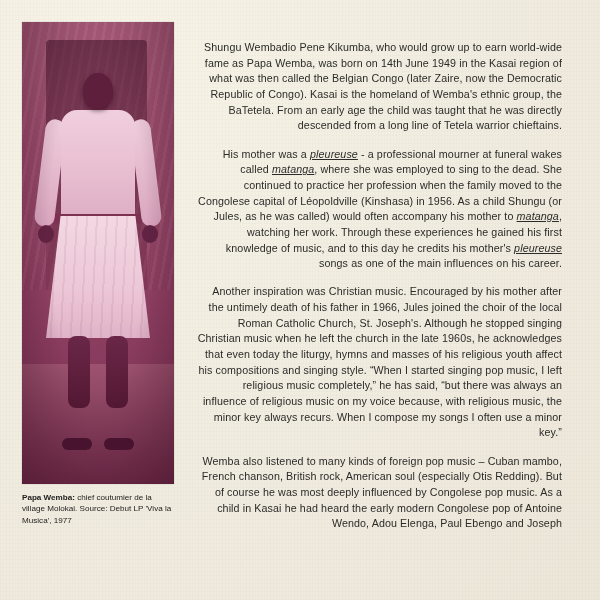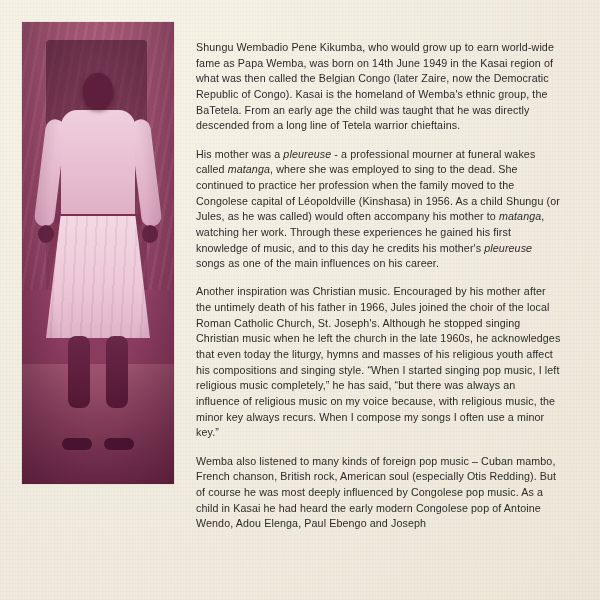--- a/index.html
+++ b/index.html
@@ -183,25 +183,25 @@
     position: absolute;
     left: 196px;
     top: 40px;
     width: 366px;
     color: #2b2b29;
   }
   .para {
     font-size: 10.7px;
     line-height: 1.465;
     margin: 0 0 12.5px 0;
-    text-align: left;
+    text-align: right;
     letter-spacing: 0.01em;
   }
   .para:last-child { margin-bottom: 12px; }
-  em { font-style: italic; }
+  em { font-style: italic; text-decoration: underline; }
 </style>
 </head>
 <body>
 
 <div class="page">
   <div class="grain"></div>
 
   <div class="photo-col">
     <div class="photo-frame">
       <div class="ph-bg"></div>
@@ -215,20 +215,23 @@
       <div class="ph-belt"></div>
       <div class="ph-skirt"></div>
       <div class="ph-hand-l"></div>
       <div class="ph-hand-r"></div>
       <div class="ph-leg-l"></div>
       <div class="ph-leg-r"></div>
       <div class="ph-foot-l"></div>
       <div class="ph-foot-r"></div>
       <div class="ph-vignette"></div>
     </div>
+    <div class="caption">
+      <b>Papa Wemba:</b><span> chief coutumier de la village Molokai. Source: Debut LP 'Viva la Musica', 1977</span>
+    </div>
   </div>
 
   <div class="text-col">
     <p class="para"><span>Shungu Wembadio Pene Kikumba, who would grow up to earn world-wide fame as Papa Wemba, was born on 14th June 1949 in the Kasai region of what was then called the Belgian Congo (later Zaire, now the Democratic Republic of Congo). Kasai is the homeland of Wemba's ethnic group, the BaTetela. From an early age the child was taught that he was directly descended from a long line of Tetela warrior chieftains.</span></p>
     <p class="para"><span>His mother was a </span><em>pleureuse</em><span> - a professional mourner at funeral wakes called </span><em>matanga</em><span>, where she was employed to sing to the dead. She continued to practice her profession when the family moved to the Congolese capital of Léopoldville (Kinshasa) in 1956. As a child Shungu (or Jules, as he was called) would often accompany his mother to </span><em>matanga</em><span>, watching her work. Through these experiences he gained his first knowledge of music, and to this day he credits his mother's </span><em>pleureuse</em><span> songs as one of the main influences on his career.</span></p>
     <p class="para"><span>Another inspiration was Christian music. Encouraged by his mother after the untimely death of his father in 1966, Jules joined the choir of the local Roman Catholic Church, St. Joseph's. Although he stopped singing Christian music when he left the church in the late 1960s, he acknowledges that even today the liturgy, hymns and masses of his religious youth affect his compositions and singing style. “When I started singing pop music, I left religious music completely,” he has said, “but there was always an influence of religious music on my voice because, with religious music, the minor key always recurs. When I compose my songs I often use a minor key.”</span></p>
     <p class="para"><span>Wemba also listened to many kinds of foreign pop music – Cuban mambo, French chanson, British rock, American soul (especially Otis Redding). But of course he was most deeply influenced by Congolese pop music. As a child in Kasai he had heard the early modern Congolese pop of Antoine Wendo, Adou Elenga, Paul Ebengo and Joseph</span></p>
   </div>
 </div>
 

